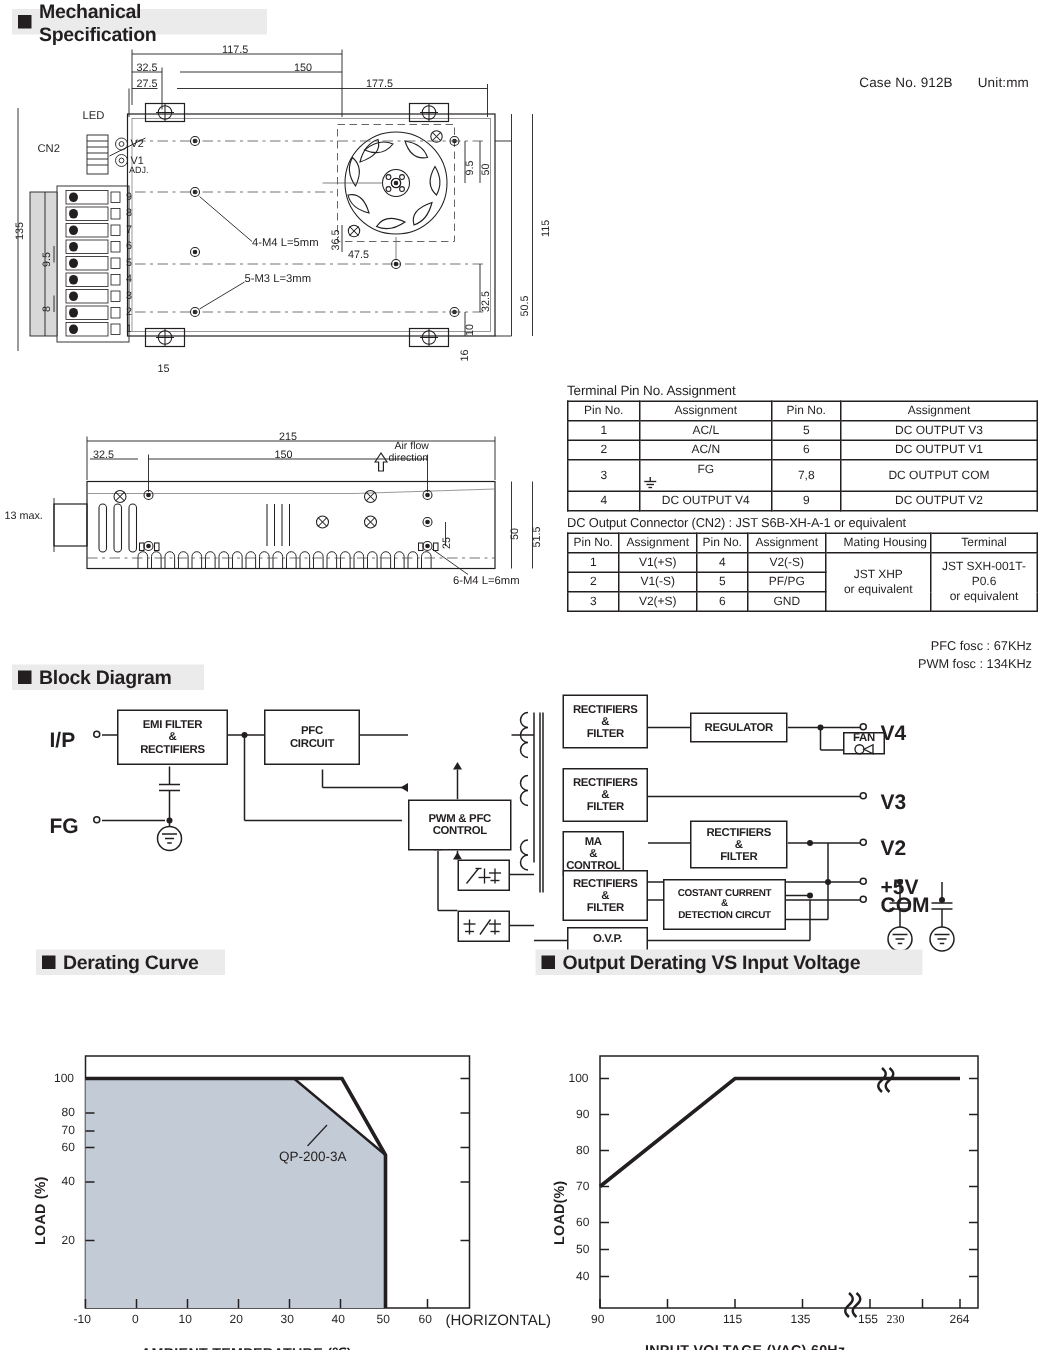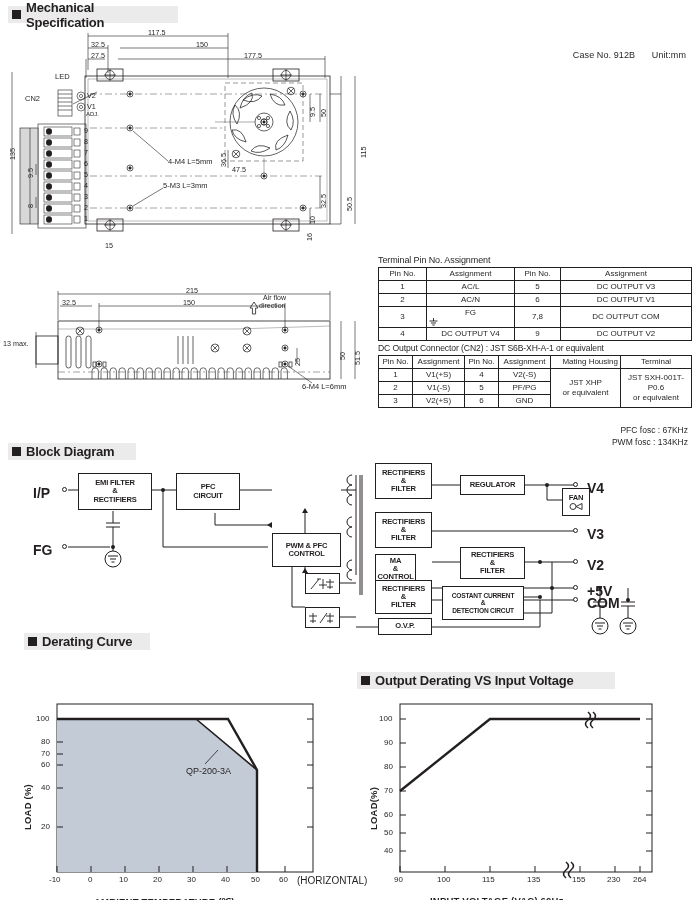--- a/index.html
+++ b/index.html
@@ -631,21 +631,21 @@
   </div>
 
   <div class="bblk" style="left:375px; top:8px; width:57px; height:36px;">
     <span>RECTIFIERS</span>
     <span>&amp;</span>
     <span>FILTER</span>
   </div>
   <div class="bblk" style="left:460px; top:20px; width:65px; height:20px;">
     <span>REGULATOR</span>
   </div>
-  <div class="bblk" style="left:562px; top:33px; width:28px; height:28px;">
+  <div class="bblk" style="left:562px; top:33px; width:28px; height:15px;">
     <span>FAN</span>
     <svg width="16" height="7">
       <g stroke="#231f20" stroke-width="0.9" fill="none">
         <path d="M2,3.5 a3,3 0 1 0 6,0 a3,3 0 1 0 -6,0"></path>
         <path d="M8,3.5 l6,-3 v6 Z"></path>
       </g>
     </svg>
   </div>
   <div class="bblk" style="left:375px; top:57px; width:57px; height:36px;">
     <span>RECTIFIERS</span>
@@ -685,21 +685,21 @@
   <div class="term" style="left:573px; top:130px;"></div>
   <div class="bt" style="left:587px; top:128px;">+5V</div>
   <div class="term" style="left:573px; top:142px;"></div>
   <div class="bt" style="left:587px; top:140px;">COM</div>
 </div>
 
 <div class="sec-head" style="left:24px; top:633px; width:126px;">
   <div class="sq"></div>
   <span>Derating Curve</span>
 </div>
-<div class="sec-head" style="left:357px; top:633px; width:258px;margin-top:39px;">
+<div class="sec-head" style="left:357px; top:633px; width:258px;">
   <div class="sq"></div>
   <span>Output Derating VS Input Voltage</span>
 </div>
 
 <div style="position:absolute; left:0; top:690px; width:350px; height:210px;">
   <svg width="350" height="210">
 
     <rect x="57" y="14" width="256" height="168" fill="none" stroke="#231f20" stroke-width="1"></rect>
 
     <polygon points="57,29 196,29 257,80 257,182 57,182" fill="#c3ccd6" stroke="none"></polygon>
@@ -801,18 +801,18 @@
   <div class="axis-lbl" style="left:34px; top:96px;">70</div>
   <div class="axis-lbl" style="left:34px; top:120px;">60</div>
   <div class="axis-lbl" style="left:34px; top:138px;">50</div>
   <div class="axis-lbl" style="left:34px; top:156px;">40</div>
 
   <div class="axis-lbl" style="left:44px; top:185px;">90</div>
   <div class="axis-lbl" style="left:87px; top:185px;">100</div>
   <div class="axis-lbl" style="left:132px; top:185px;">115</div>
   <div class="axis-lbl" style="left:177px; top:185px;">135</div>
   <div class="axis-lbl" style="left:222px; top:185px;">155</div>
-  <div class="axis-lbl" style="left:257px; top:185px;">230</div>
+  <div class="axis-lbl" style="left:241px; top:185px;font-family:Liberation Serif, serif;">230</div>
   <div class="axis-lbl" style="left:283px; top:185px;">264</div>
 
   <div class="axis-title rot" style="left:18px; top:140px;">LOAD(%)</div>
   <div class="axis-title" style="left:80px; top:205px;">INPUT VOLTAGE (VAC) 60Hz</div>
 </div>
 
 </body></html>

